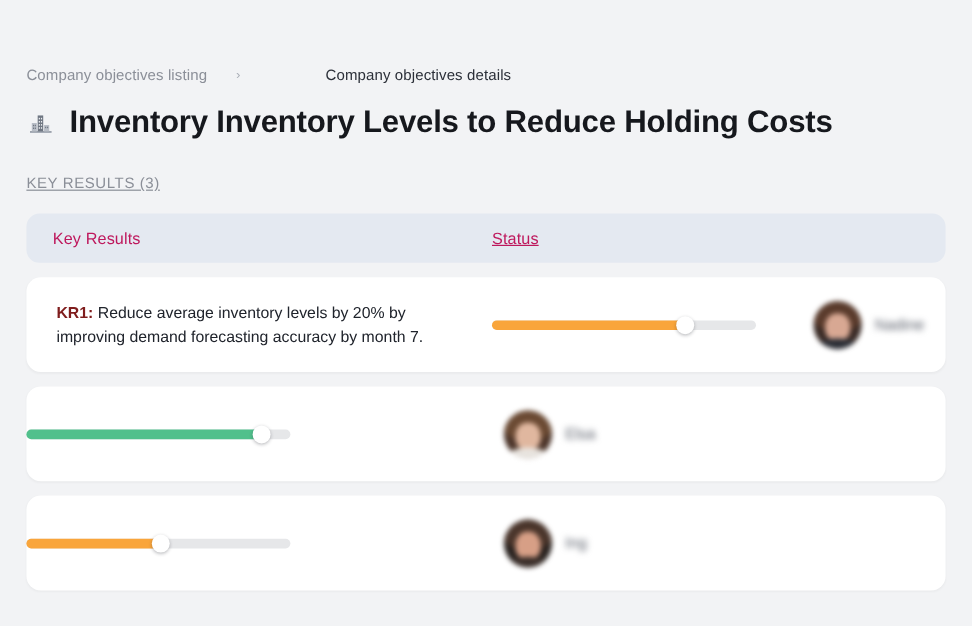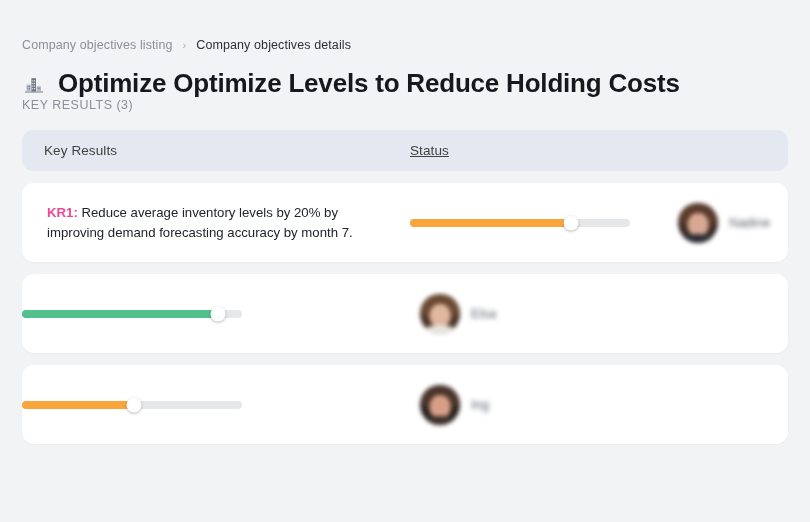--- a/index.html
+++ b/index.html
@@ -21,38 +21,39 @@
     width: 810px;
     height: 522px;
     background: #f2f3f5;
     padding: 0 22px;
   }
 
   
   .breadcrumb {
     display: flex;
     align-items: center;
-    gap: 10px;
-    padding-top: 39px;
+    gap: 24px;
+    padding-top: 57px;
     font-size: 12.5px;
     line-height: 1;
   }
   .crumb-link {
     color: #8b8f98;
     letter-spacing: .1px;
     cursor: pointer;
   }
   .crumb-sep {
     color: #a9adb6;
     font-size: 11px;
     transform: translateY(-.5px);
   }
   .crumb-current {
     color: #2b2f38;
     letter-spacing: .1px;
+    margin-left: 47px;
   }
 
   
   .title-row {
     display: flex;
     align-items: center;
     gap: 12px;
     margin-top: 17px;
   }
   .title-icon {
@@ -66,42 +67,44 @@
     font-size: 26px;
     font-weight: 700;
     color: #16181d;
     letter-spacing: -0.2px;
     line-height: 1.15;
     white-space: nowrap;
   }
 
   
   .section-label {
+    margin-top: 30px;
     font-size: 12.5px;
     color: #8b8f98;
     letter-spacing: .5px;
+    text-decoration: underline;
   }
 
   
   .table { margin-top: 18px; }
 
   .row-grid {
     display: grid;
     grid-template-columns: 388px 258px 1fr;
     align-items: center;
   }
 
   .table-head {
     background: #e4e9f1;
     border-radius: 11px;
     height: 41px;
   }
   .th {
     font-size: 13.5px;
-    color: #404040;
+    color: #be185d;
     letter-spacing: .1px;
   }
   .th-key    { padding-left: 22px; }
   .th-status { padding-left: 0px; text-decoration: underline; }
   .th-owner  { padding-left: 10px; }
 
   .kr-card {
     background: #ffffff;
     border-radius: 12px;
     margin-top: 12px;
@@ -112,21 +115,21 @@
 
   .kr-text {
     padding-left: 25px;
     padding-right: 18px;
     font-size: 13.2px;
     line-height: 1.54;
     color: #20242c;
   }
   .kr-text .kr-tag {
     font-weight: 700;
-    color: #ec4899;
+    color: #7f1d1d;
   }
 
   
   .progress-cell {
     display: flex;
     align-items: center;
     padding-left: 0px;
   }
   .progress {
     position: relative;
@@ -246,21 +249,21 @@
         <rect x="10.3" y="10.8" width="1.0" height="1.3" fill="#eceef1"></rect>
         <rect x="12.1" y="10.8" width="1.0" height="1.3" fill="#eceef1"></rect>
         <rect x="10.3" y="13.4" width="1.0" height="1.3" fill="#eceef1"></rect>
         <rect x="12.1" y="13.4" width="1.0" height="1.3" fill="#eceef1"></rect>
         <rect x="10.3" y="16.0" width="1.0" height="1.3" fill="#eceef1"></rect>
         <rect x="12.1" y="16.0" width="1.0" height="1.3" fill="#eceef1"></rect>
         <rect x="15.6" y="15.6" width="0.9" height="1.2" fill="#6f7682"></rect>
         <rect x="17.2" y="15.6" width="0.9" height="1.2" fill="#6f7682"></rect>
       </svg>
     </span>
-    <h1 class="page-title">Optimize Optimize Levels to Reduce Holding Costs</h1>
+    <h1 class="page-title">Inventory Inventory Levels to Reduce Holding Costs</h1>
   </div>
 
   <div class="section-label">KEY RESULTS (3)</div>
 
   <div class="table">
 
     <div class="row-grid table-head">
       <div class="th th-key">Key Results</div>
       <div class="th th-status">Status</div>
     </div>

